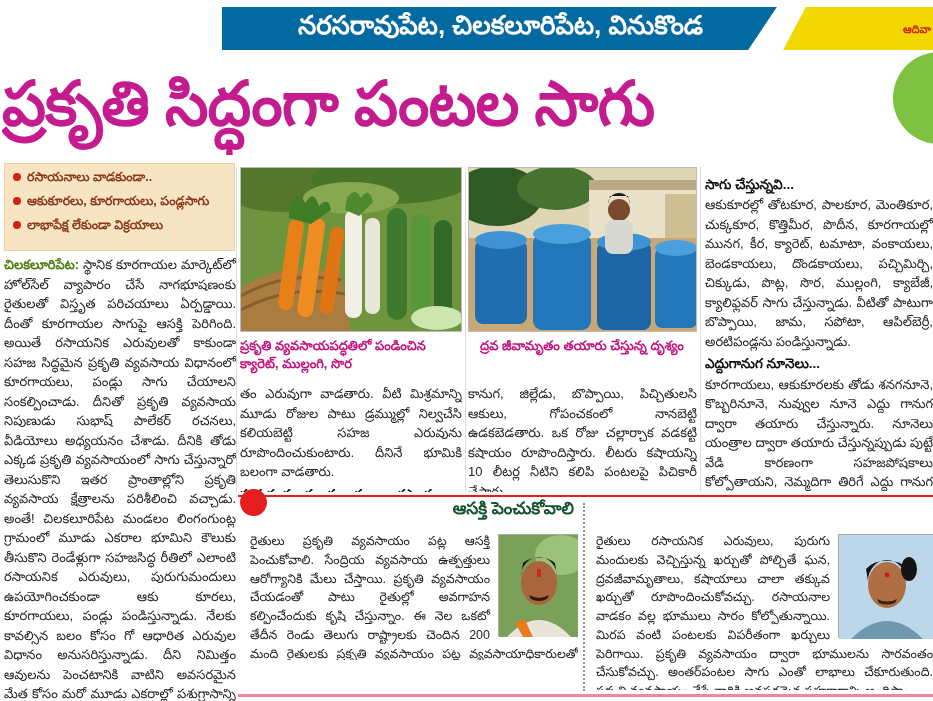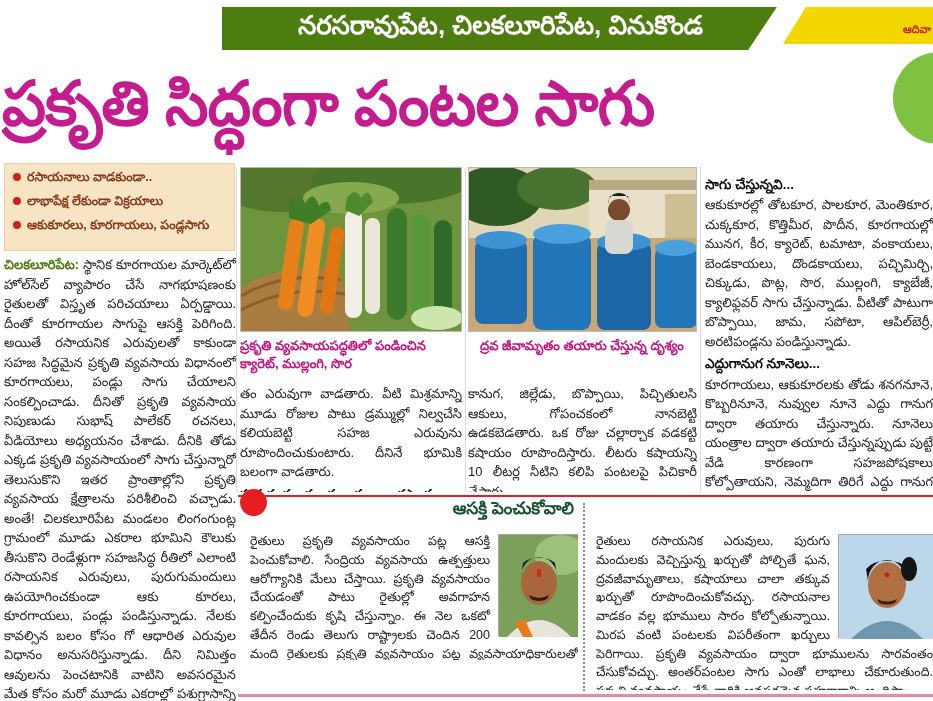--- a/index.html
+++ b/index.html
@@ -2,24 +2,24 @@
 <html><head>
 <meta charset="utf-8">
 <style>
   * { margin:0; padding:0; box-sizing:border-box; }
   html,body { background:#ffffff; }
   body { font-family:"Liberation Sans","DejaVu Sans",sans-serif; }
   .page { position:relative; width:933px; height:701px; background:#ffffff; overflow:hidden; margin:0 auto; }
 
   
   .banner { position:absolute; left:222px; top:7px; width:575px; height:43px;
-            background:#4d7c0f; clip-path:polygon(0 0,96.5% 0,91.5% 100%,0 100%);
+            background:#0369a1; clip-path:polygon(0 0,96.5% 0,91.5% 100%,0 100%);
             display:flex; align-items:center; justify-content:center;padding-left:12px; }
   .banner-text { color:#ffffff; font-weight:bold; font-size:26px; white-space:nowrap; overflow:hidden; padding-right:30px; }
-  .yellow-band { position:absolute; left:770px; top:7px; width:163px; height:37px;
+  .yellow-band { position:absolute; left:770px; top:7px; width:163px; height:43px;
                  background:#f2d800; clip-path:polygon(22% 0,100% 0,100% 100%,8% 100%); }
   .edition { position:absolute; right:2px; top:16px; color:#cc2200; font-size:11px; font-weight:bold; white-space:nowrap; }
   .green-circle { position:absolute; right:-52px; top:52px; width:92px; height:92px; border-radius:50%; background:#7fc241; }
 
   .headline { position:absolute; left:2px; top:50px; width:931px; height:112px;
               font-size:62px; font-weight:bold; color:#c41b8e; line-height:108px;
               white-space:nowrap; overflow:hidden; letter-spacing:-1px; }
 
   
   .hbox { position:absolute; left:4px; top:163px; width:231px; height:88px;
@@ -65,25 +65,25 @@
 
   <h1 class="headline">ప్రకృతి సిద్ధంగా పంటల సాగు</h1>
 
   <div class="hbox">
     <div class="hbox-item">
       <span class="dot"></span>
       <span>రసాయనాలు వాడకుండా..</span>
     </div>
     <div class="hbox-item">
       <span class="dot"></span>
-      <span>లాభాపేక్ష లేకుండా విక్రయాలు</span>
+      <span>ఆకుకూరలు, కూరగాయలు, పండ్లసాగు</span>
     </div>
     <div class="hbox-item">
       <span class="dot"></span>
-      <span>ఆకుకూరలు, కూరగాయలు, పండ్లసాగు</span>
+      <span>లాభాపేక్ష లేకుండా విక్రయాలు</span>
     </div>
   </div>
 
   <div class="vdiv" style="left:236px; top:167px; height:325px;"></div>
   <div class="vdiv" style="left:465px; top:167px; height:325px;"></div>
   <div class="vdiv" style="left:700px; top:167px; height:325px;"></div>
 
   <div class="col" style="left:4px; top:255px; width:232px; height:446px;">
     <p><span class="lead-in">చిలకలూరిపేట:</span> <span>స్థానిక కూరగాయల మార్కెట్‌లో హోల్‌సేల్ వ్యాపారం చేసే నాగభూషణంకు రైతులతో విస్తృత పరిచయాలు ఏర్పడ్డాయి. దీంతో కూరగాయల సాగుపై ఆసక్తి పెరిగింది. అయితే రసాయనిక ఎరువులతో కాకుండా సహజ సిద్ధమైన ప్రకృతి వ్యవసాయ విధానంలో కూరగాయలు, పండ్లు సాగు చేయాలని సంకల్పించాడు. దీనితో ప్రకృతి వ్యవసాయ నిపుణుడు సుభాష్ పాలేకర్ రచనలు, వీడియోలు అధ్యయనం చేశాడు. దీనికి తోడు ఎక్కడ ప్రకృతి వ్యవసాయంలో సాగు చేస్తున్నారో తెలుసుకొని ఇతర ప్రాంతాల్లోని ప్రకృతి వ్యవసాయ క్షేత్రాలను పరిశీలించి వచ్చాడు. అంతే! చిలకలూరిపేట మండలం లింగంగుంట్ల గ్రామంలో మూడు ఎకరాల భూమిని కౌలుకు తీసుకొని రెండేళ్లుగా సహజసిద్ధ రీతిలో ఎలాంటి రసాయనిక ఎరువులు, పురుగుమందులు ఉపయోగించకుండా ఆకు కూరలు, కూరగాయలు, పండ్లు పండిస్తున్నాడు. నేలకు కావల్సిన బలం కోసం గో ఆధారిత ఎరువుల విధానం అనుసరిస్తున్నాడు. దీని నిమిత్తం ఆవులను పెంచటానికి వాటిని అవసరమైన మేత కోసం మరో మూడు ఎకరాల్లో పశుగ్రాసాన్ని సాగు చేస్తున్నాడు.</span></p>
 

